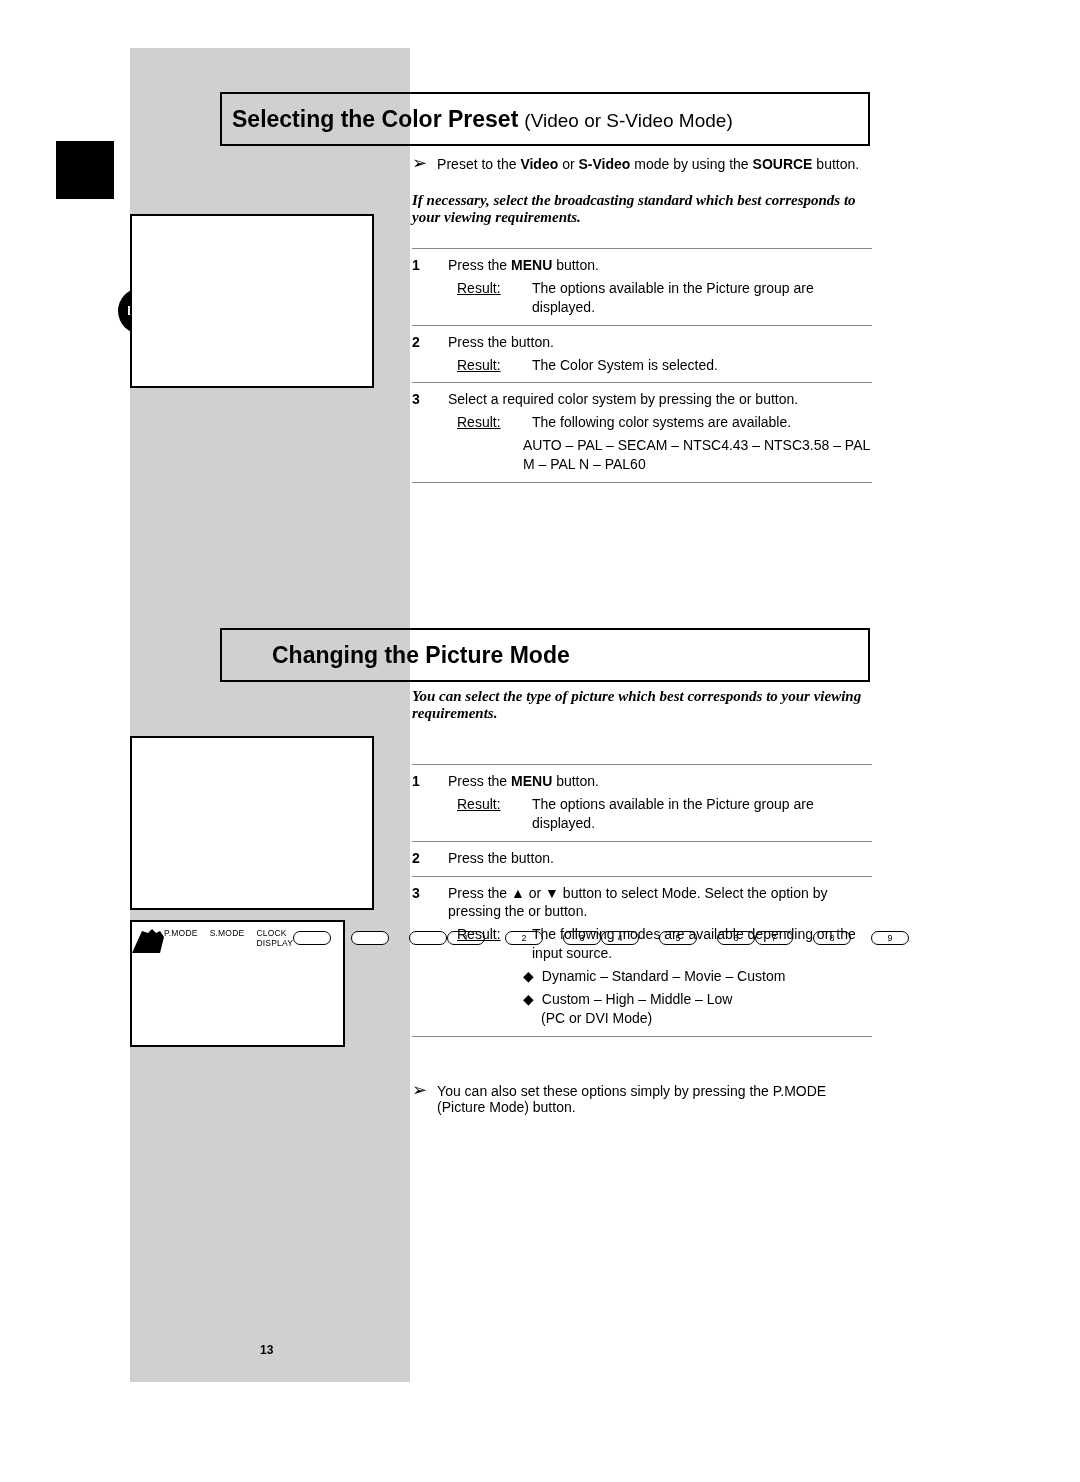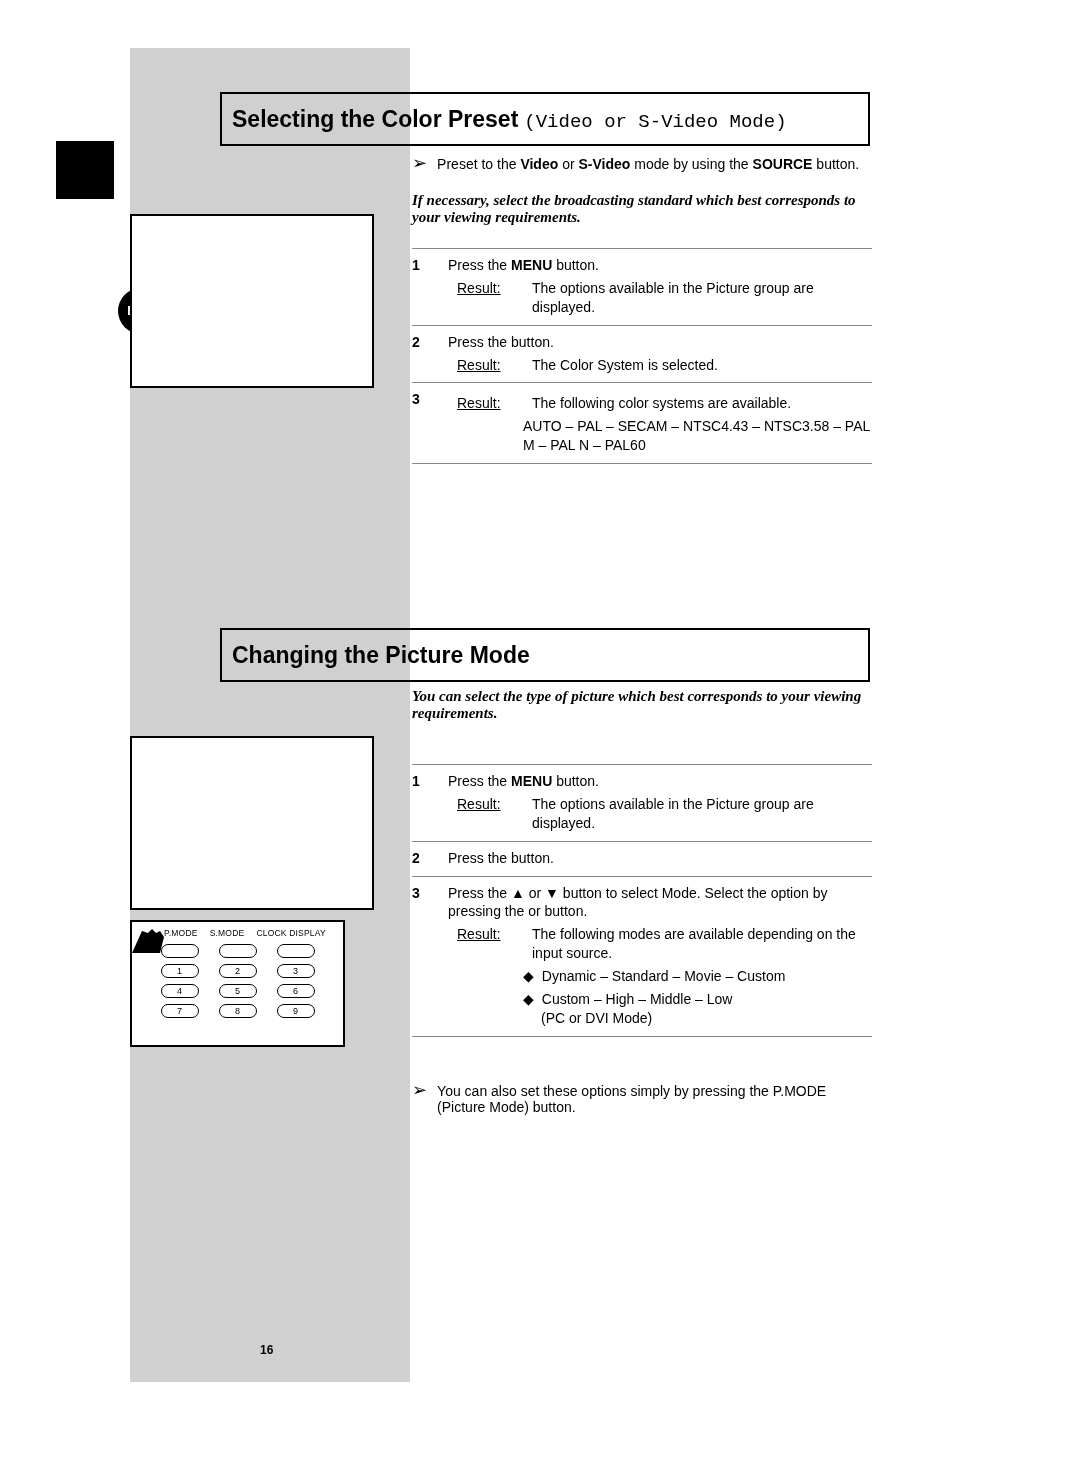--- a/index.html
+++ b/index.html
@@ -55,21 +55,20 @@
     padding-left: 10px;
   }
   .title-box h1 {
     font-size: 23px;
     font-weight: 900;
   }
   .title-box .sub {
     font-size: 19px;
     font-weight: 400;
     margin-left: 6px;
-    font-family: Liberation Mono, monospace;
   }
   .preset-line {
     position: absolute;
     left: 412px;
     top: 156px;
     width: 470px;
     font-size: 14px;
     display: flex;
     align-items: flex-start;
   }
@@ -125,42 +124,42 @@
     position: absolute;
     left: 220px;
     top: 628px;
     width: 650px;
     height: 54px;
     border: 2px solid #000;
     display: flex;
     align-items: center;
     padding-left: 10px;
   }
-  .title-box2 h1 { font-size: 23px; font-weight: 900; }
+  .title-box2 h1 { font-size: 23px; font-weight: 900; margin-left: 40px; }
   .illus-box {
     position: absolute;
     background: #fff;
     border: 2px solid #000;
   }
   .illus1 { left: 130px; top: 214px; width: 244px; height: 174px; }
   .illus2 { left: 130px; top: 736px; width: 244px; height: 174px; }
   .remote {
     position: absolute;
     left: 130px;
     top: 920px;
     width: 215px;
     height: 127px;
     background: #fff;
     border: 2px solid #000;
   }
   .remote-inner {
     margin: 6px;
     height: calc(100% - 12px);
     display: flex;
-    flex-direction: column;
+    flex-direction: row;
   }
   .remote-labels {
     display: flex;
     font-size: 8.5px;
     letter-spacing: 0.2px;
     color: #000;
     gap: 12px;
     padding-left: 26px;
     margin-bottom: 3px;
   }
@@ -260,20 +259,21 @@
       <div>Press the      button.</div>
       <div class="result-row">
         <span class="lbl">Result:</span>
         <span class="txt">The  Color System      is selected.</span>
       </div>
     </div>
   </div>
   <div class="step">
     <div class="num">3</div>
     <div class="body">
+      <div>Select a required color system by pressing the      or      button.</div>
       <div class="result-row">
         <span class="lbl">Result:</span>
         <span class="txt">The following color systems are available.</span>
       </div>
       <div class="indent">AUTO  –  PAL  –  SECAM –  NTSC4.43   –  NTSC3.58   – PAL M  –  PAL N   –  PAL60</div>
     </div>
   </div>
 </div>
 
 <div class="title-box2">
@@ -348,16 +348,16 @@
       <div class="indent"><span class="diamond">◆</span><span>Custom  –  High   –  Middle    –  Low</span><br><span style="margin-left:18px">(PC or DVI Mode)</span></div>
     </div>
   </div>
 </div>
 
 <div class="footer-note">
   <span class="arrow">➢</span>
   <span>You can also set these options simply by pressing the P.MODE (Picture Mode) button.</span>
 </div>
 
-<div class="page-num">16</div>
+<div class="page-num">13</div>
 <div class="page-marker-wrap">
   
 </div>
 
 </body></html>

